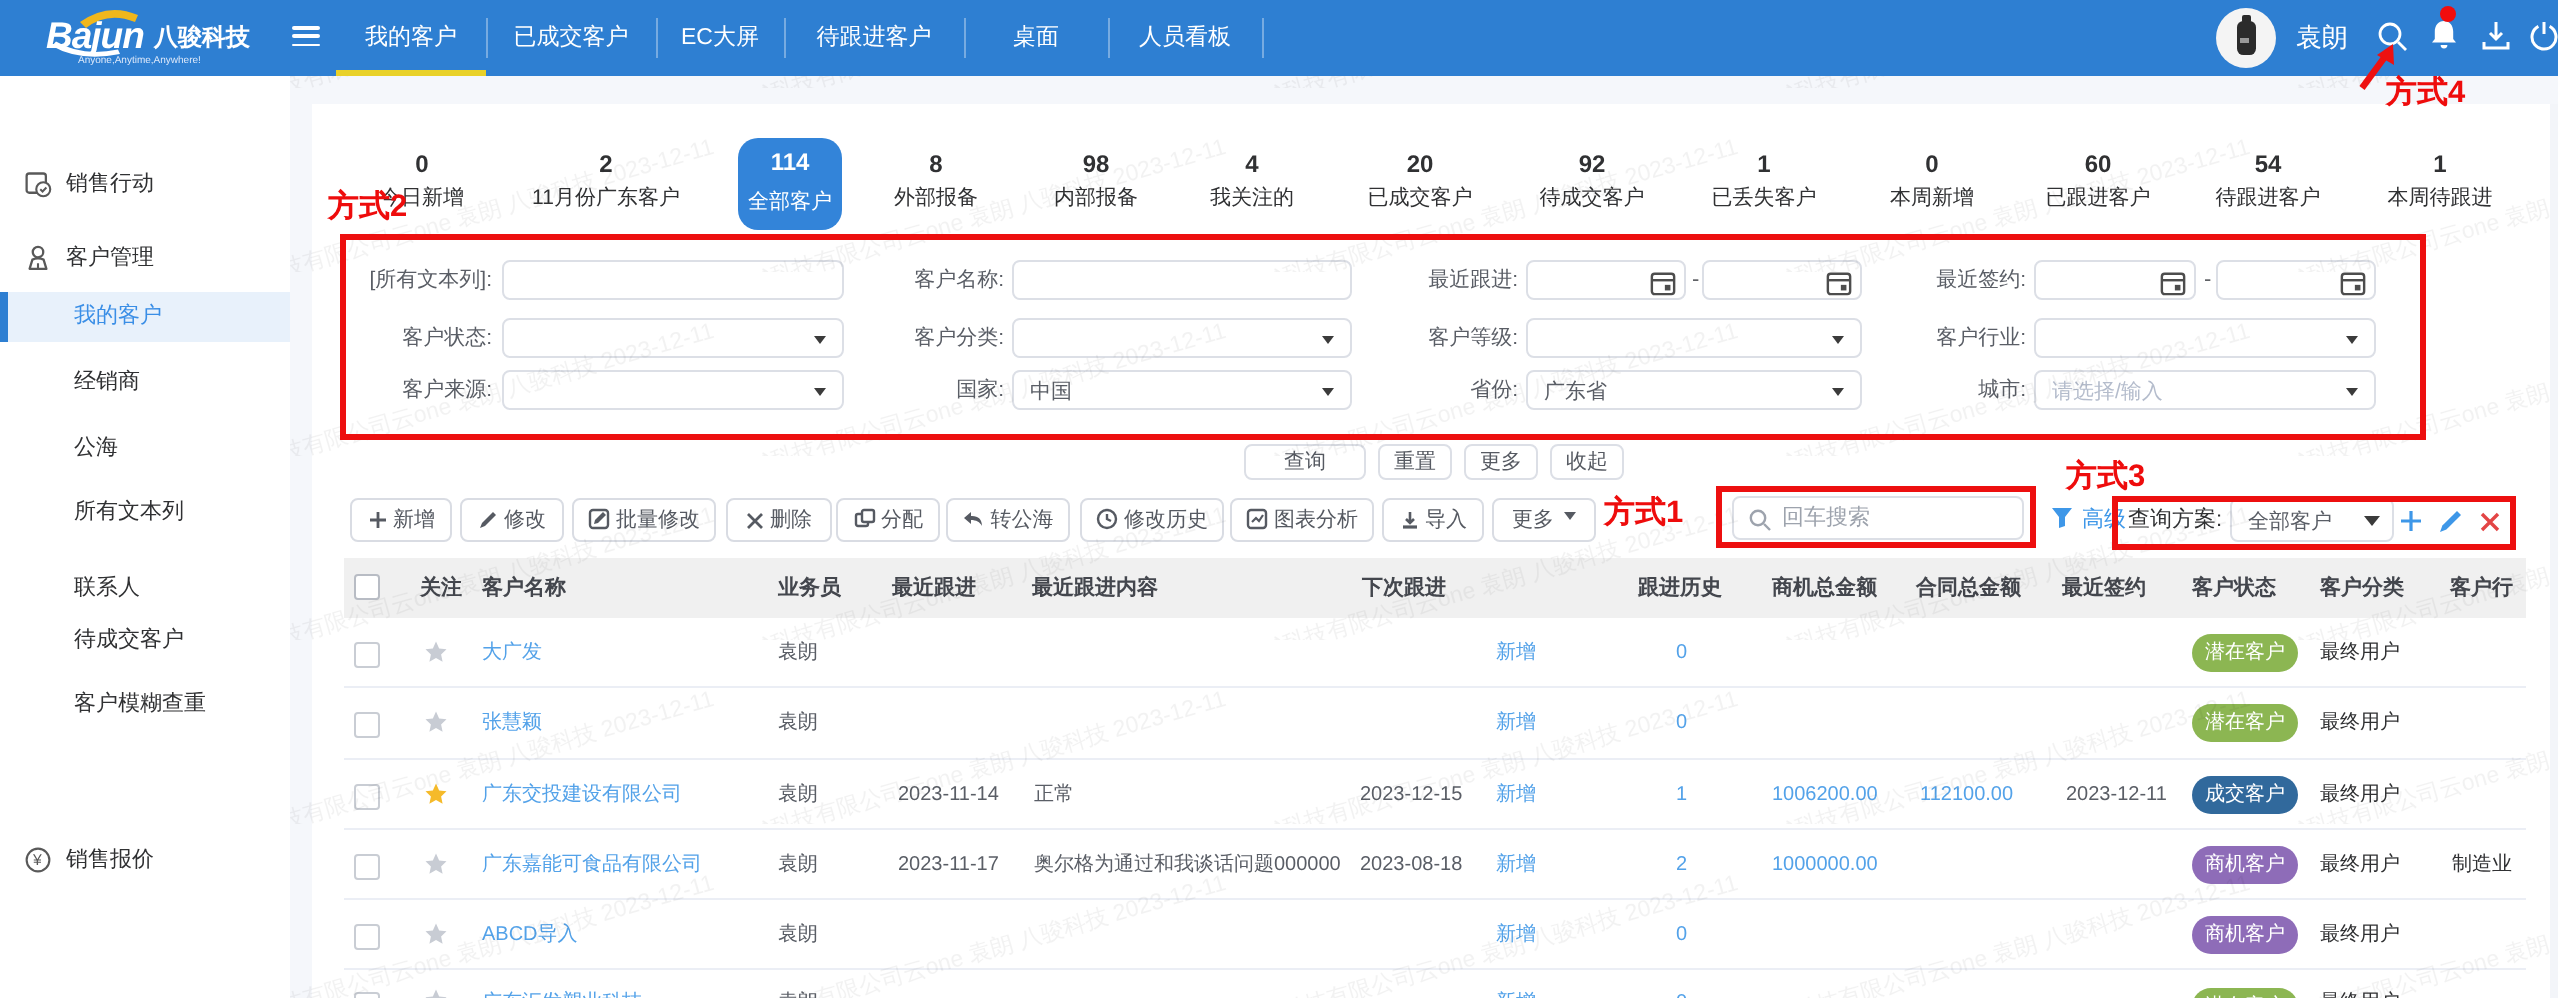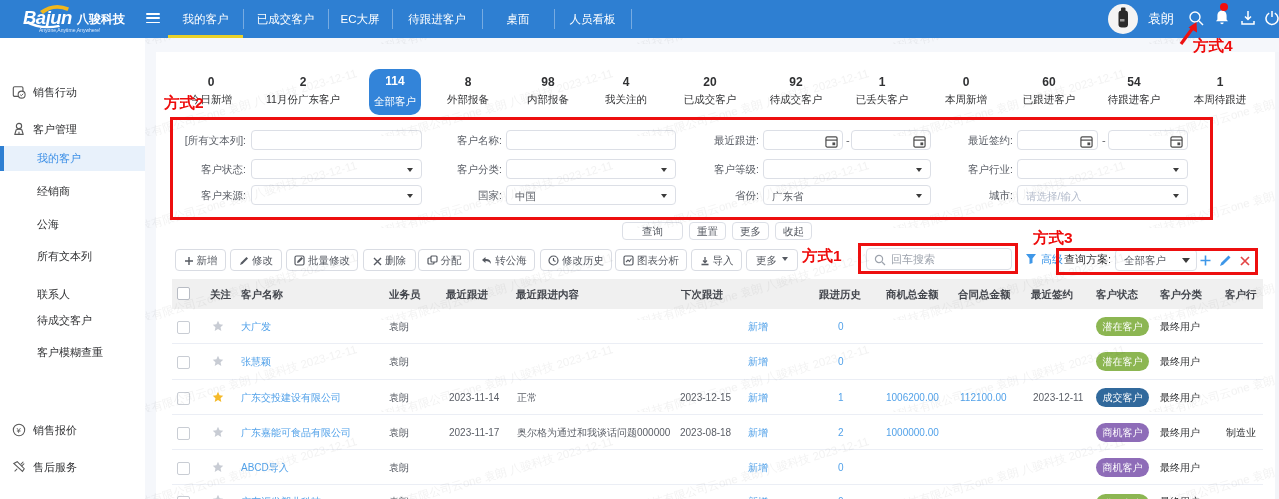--- a/index.html
+++ b/index.html
@@ -161,27 +161,20 @@
   <div class="smi" style="top:207px">所有文本列</div>
   <div class="smi" style="top:245px">联系人</div>
   <div class="smi" style="top:271px">待成交客户</div>
   <div class="smi" style="top:303px">客户模糊查重</div>
   <div class="mi" style="top:379px">
     <svg class="ic" viewBox="0 0 16 16">
         <circle cx="8" cy="8" r="6.5" fill="none" stroke="#595959" stroke-width="1.2"></circle>
         <text x="5.2" y="11" font-size="9" fill="#595959">¥</text>
       </svg>
     <span class="tx">销售报价</span>
-  </div>
-  <div class="mi" style="top:416px">
-    <svg class="ic" viewBox="0 0 16 16">
-        <path d="M2 4 L6 2 L14 10 L12 13 Z M3 13 L6 10" stroke="#595959" stroke-width="1.2" fill="none"></path>
-        <path d="M13 2 L10 5 M11 7 L14 4" stroke="#595959" stroke-width="1.2" fill="none"></path>
-      </svg>
-    <span class="tx">售后服务</span>
   </div>
 </div>
 
 <div id="panel"></div>
 
 <div id="stat-act">
     <div class="n">114</div>
     <div class="l">全部客户</div>
   </div>
 <div class="stat" style="left:211px">

